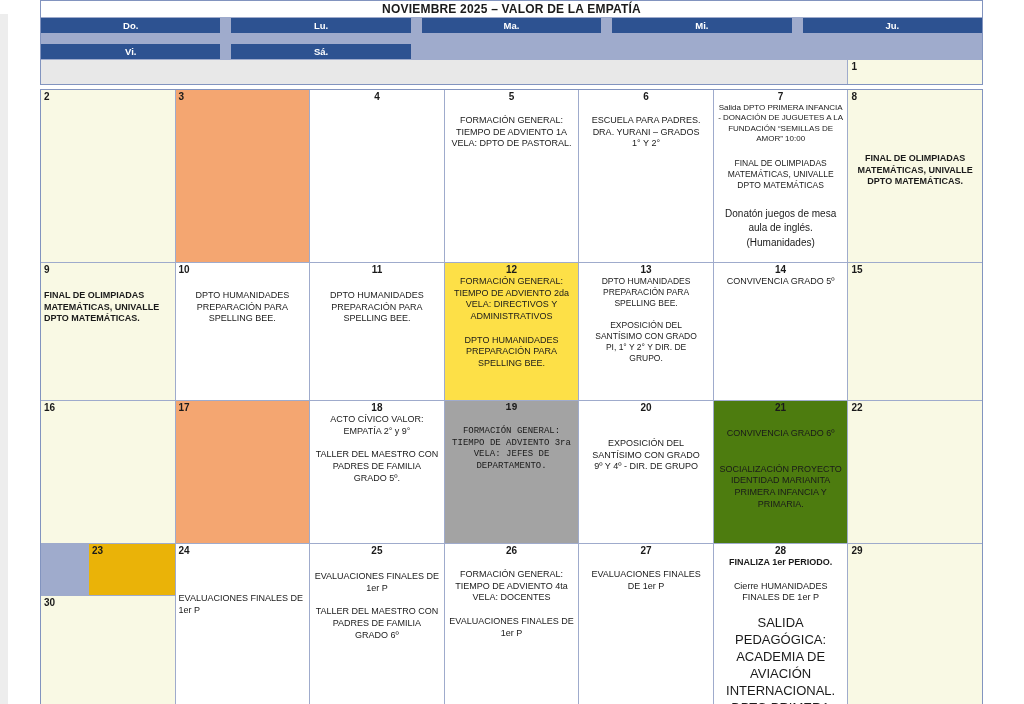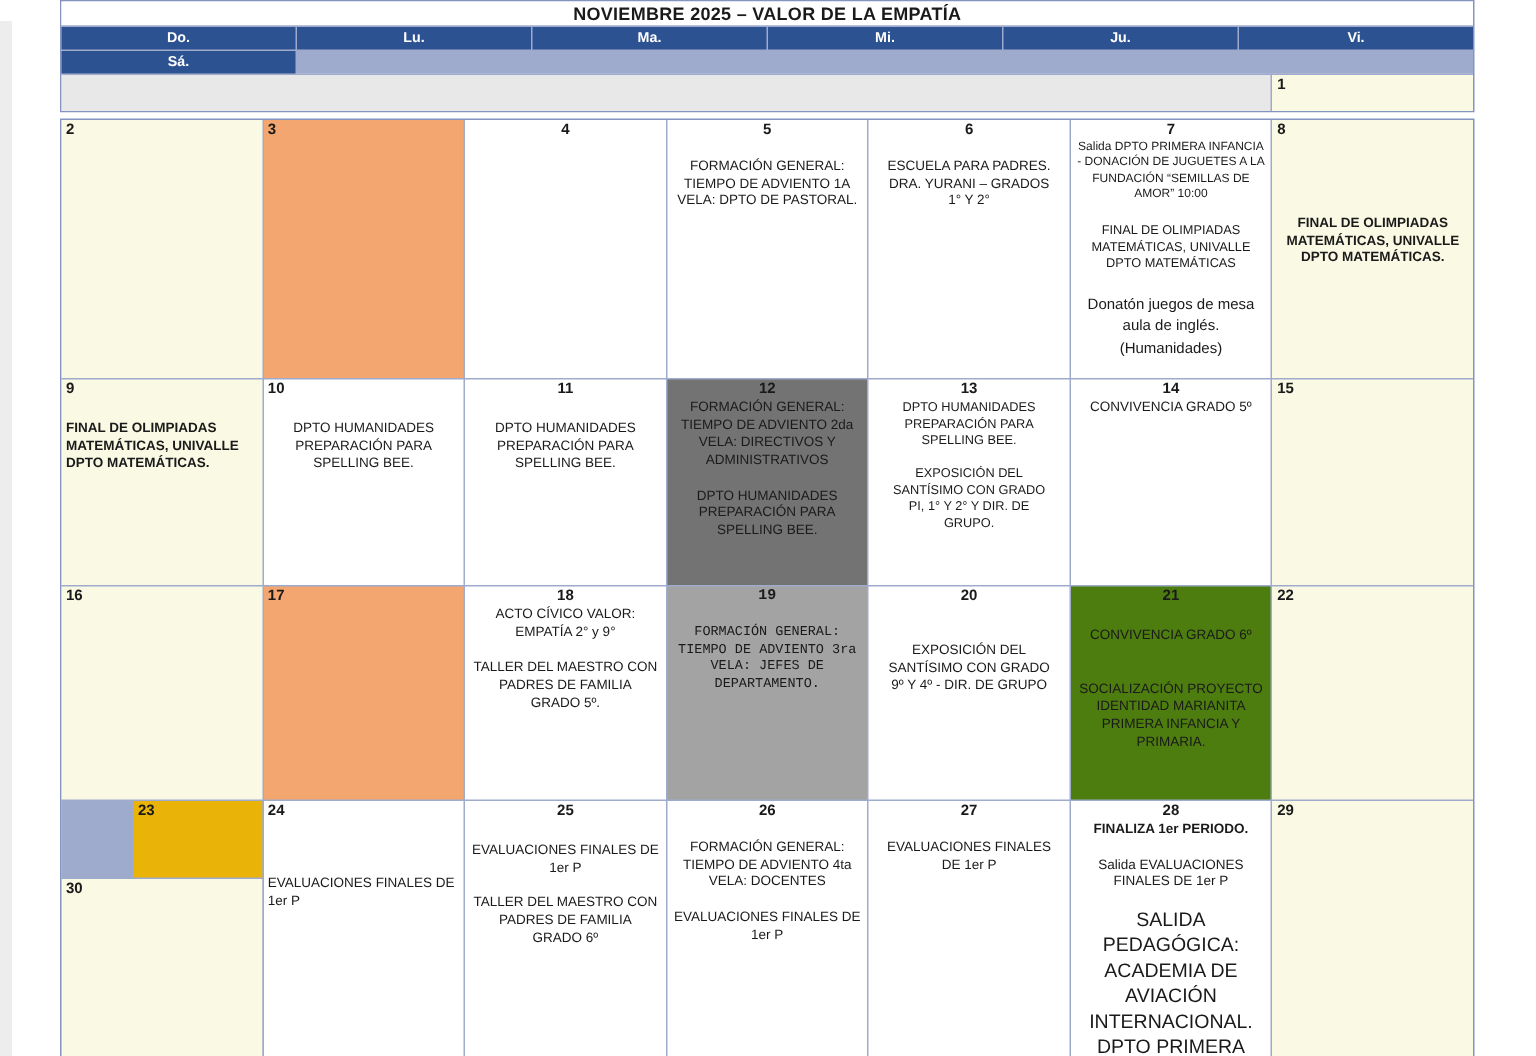--- a/index.html
+++ b/index.html
@@ -11,21 +11,21 @@
     font-family:"Liberation Sans", sans-serif; color:#1a1a1a;
   }
   .left-edge{position:absolute;left:0;top:14px;width:8px;height:690px;background:#ededed;}
   .cal{position:absolute;left:40px;top:0;width:943px;}
   .tableA{border:1px solid var(--outer);}
   .title-row{
     height:16px;line-height:16px;background:#ffffff;text-align:center;
     font-weight:bold;font-size:12px;letter-spacing:.2px;
   }
   .weekday-row{
-    display:grid;grid-template-columns:repeat(6,1fr);gap:1px;
+    display:grid;grid-template-columns:repeat(5,1fr);gap:11px;
     background:var(--border);border-top:1px solid var(--border);
   }
   .weekday{
     height:15px;line-height:15px;text-align:center;
     font-weight:bold;font-size:9.5px;
   }
   .strip-row{
     display:grid;grid-template-columns:repeat(7,1fr);gap:1px;
     background:var(--border);border-top:1px solid var(--border);
   }
@@ -125,21 +125,21 @@
             <div class="event" style="margin-top: 14px;">DPTO HUMANIDADES
 PREPARACIÓN PARA
 SPELLING BEE.</div>
           </div>
           <div class="cell" style="background: rgb(255, 255, 255);">
             <div class="daynum">11</div>
             <div class="event" style="margin-top: 14px;">DPTO HUMANIDADES
 PREPARACIÓN PARA
 SPELLING BEE.</div>
           </div>
-          <div class="cell" style="background: #737373;">
+          <div class="cell" style="background: #fde047;">
             <div class="daynum">12</div>
             <div class="event" style="margin-top: 0px;">FORMACIÓN GENERAL:
 TIEMPO DE ADVIENTO 2da
 VELA: DIRECTIVOS Y
 ADMINISTRATIVOS</div>
             <div class="event" style="margin-top: 12px;">DPTO HUMANIDADES
 PREPARACIÓN PARA
 SPELLING BEE.</div>
           </div>
           <div class="cell" style="background: rgb(255, 255, 255);">
@@ -231,21 +231,21 @@
 1er P</div>
           </div>
           <div class="cell" style="background: rgb(255, 255, 255);">
             <div class="daynum">27</div>
             <div class="event" style="margin-top: 12px;">EVALUACIONES FINALES
 DE 1er P</div>
           </div>
           <div class="cell" style="background: rgb(255, 255, 255);">
             <div class="daynum">28</div>
             <div class="event" style="font-weight: bold; margin-top: 0px;">FINALIZA 1er PERIODO.</div>
-            <div class="event" style="margin-top: 12px;">Salida EVALUACIONES
+            <div class="event" style="margin-top: 12px;">Cierre HUMANIDADES
 FINALES DE 1er P</div>
             <div class="event" style="font-size: 13px; margin-top: 11px;">SALIDA PEDAGÓGICA:
 ACADEMIA DE AVIACIÓN
 INTERNACIONAL.
 DPTO PRIMERA INFANCIA -
 SOCIALIZACIÓN PROYECTO
 PRIMER PERÍODO.</div>
           </div>
           <div class="cell" style="background: rgb(249, 249, 228);">
             <div class="daynum left">29</div>

